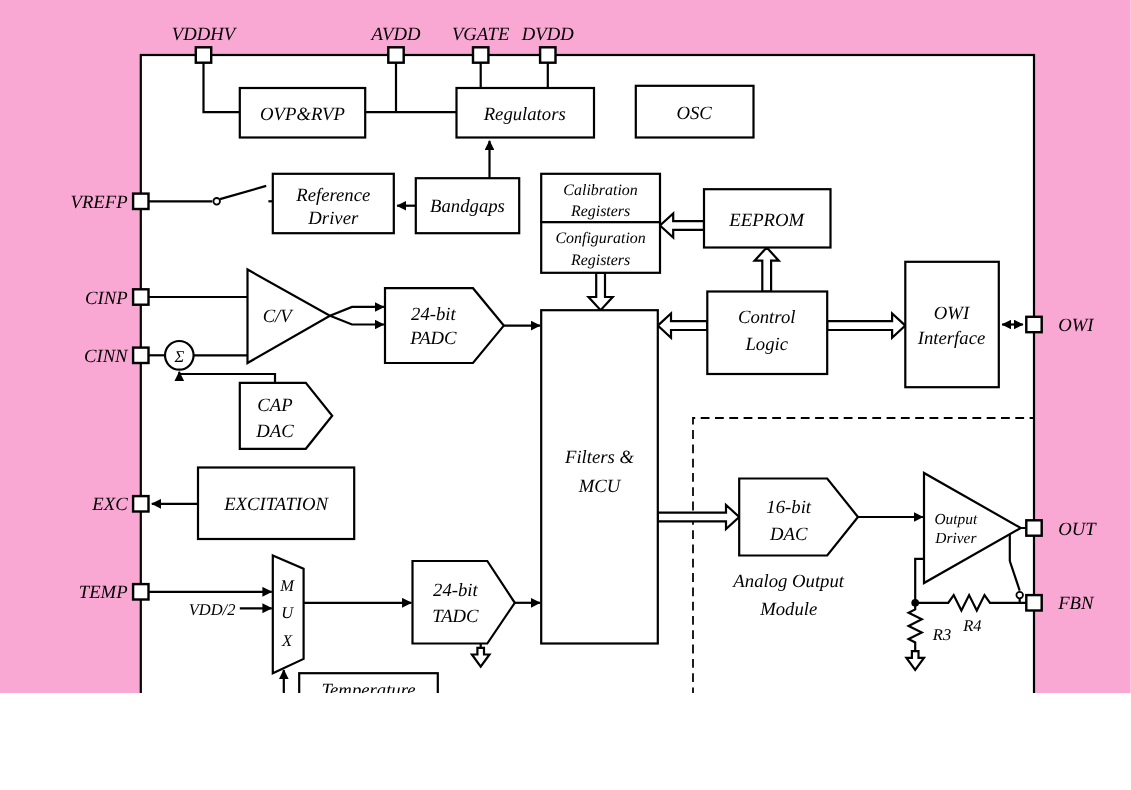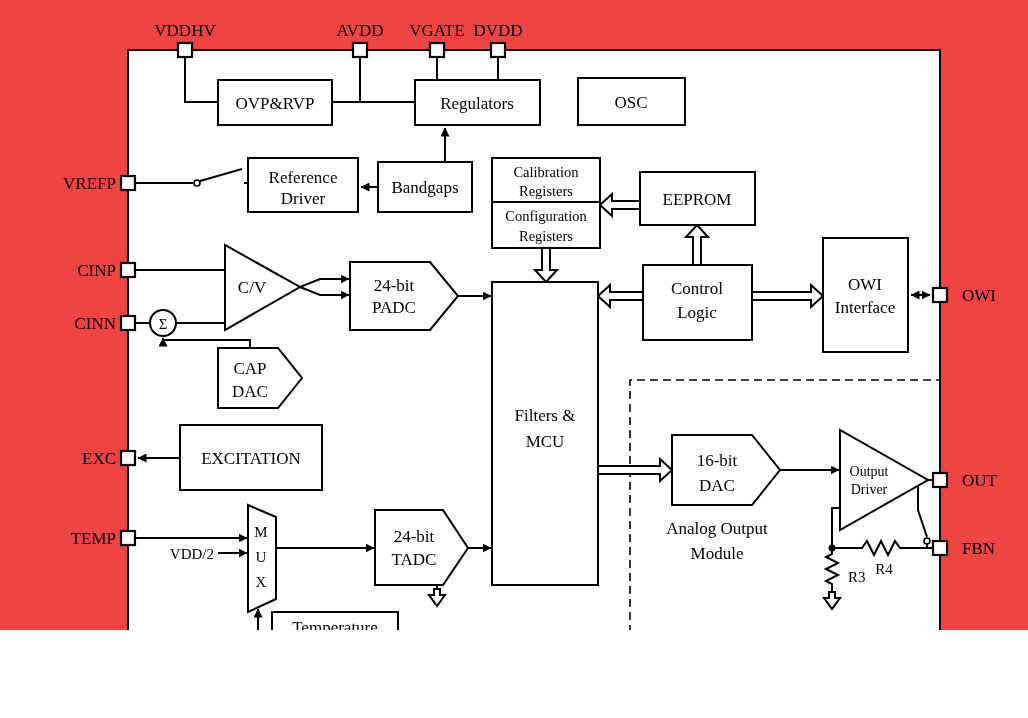--- a/index.html
+++ b/index.html
@@ -1,16 +1,16 @@
 <!DOCTYPE html>
 <html><head>
 <meta charset="utf-8">
 <style>
   html,body { margin:0; padding:0; background:#ffffff; }
-  .stage { position:relative; width:1028px; height:630px; background:#ef4444; overflow:hidden; }
+  .stage { position:relative; width:1028px; height:630px; background:#f9a8d4; overflow:hidden;font-style:italic; }
   svg text { font-family:"Liberation Serif","DejaVu Serif",serif; fill:#000; }
   .lbl  { font-size:17px; }
   .sm   { font-size:14.5px; }
   .mid  { font-size:15px; }
   .tiny { font-size:14px; }
   .box    { fill:#fff; stroke:#000; stroke-width:2; }
   .wire   { fill:none; stroke:#000; stroke-width:2; }
   .hollow { fill:#fff; stroke:#000; stroke-width:2; }
   .pin    { fill:#fff; stroke:#000; stroke-width:2.2; }
   .dash   { fill:none; stroke:#000; stroke-width:1.6; stroke-dasharray:8 5; }

